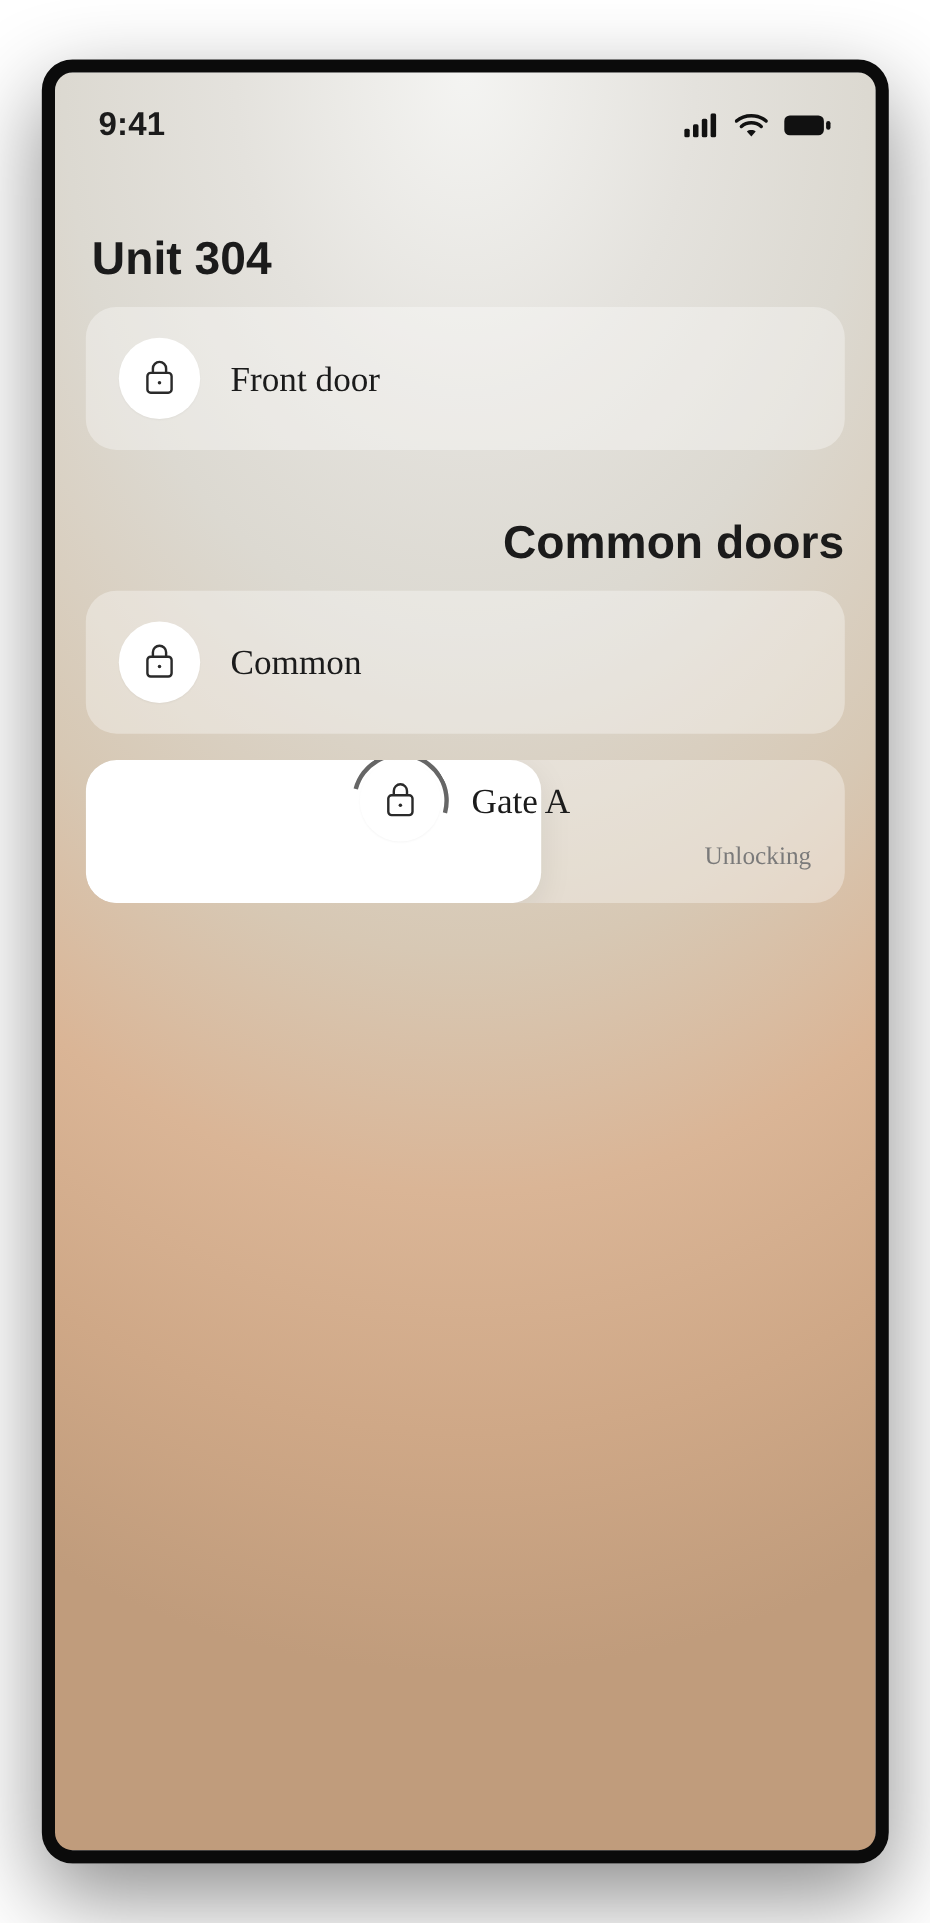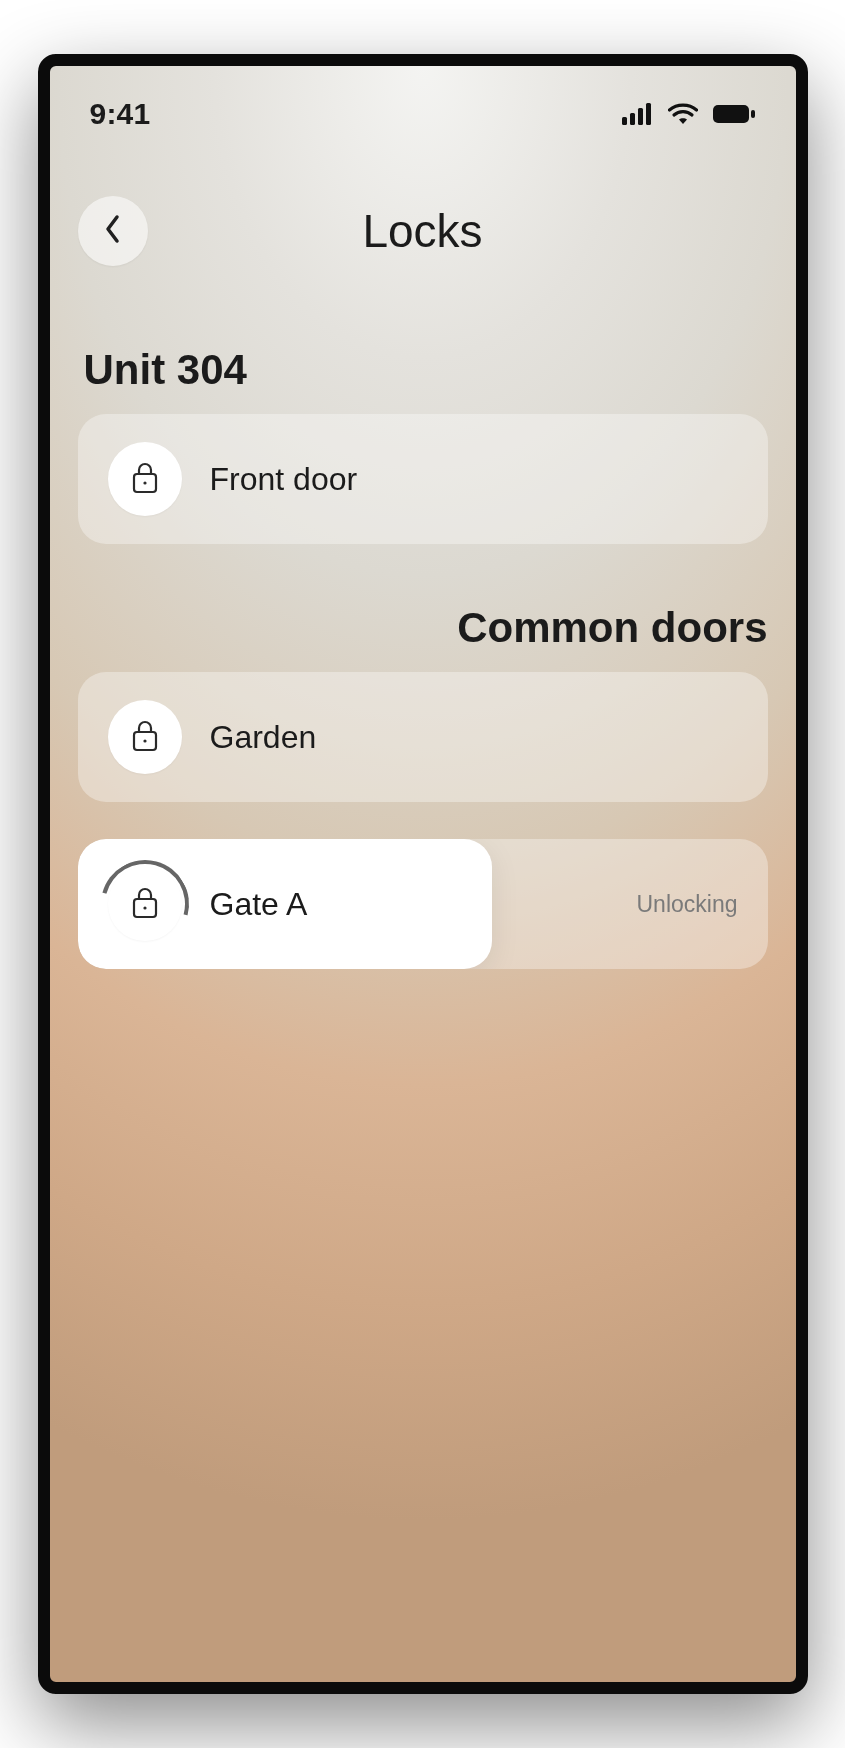--- a/index.html
+++ b/index.html
@@ -18,21 +18,21 @@
     background: #ffffff;
   }
 
   
   .phone {
     position: absolute;
     left: 50%; top: 50%;
     transform: translate(-50%, -50%);
     width: 770px;
     height: 1640px;
-    border-radius: 18px;
+    border-radius: 28px;
     background:
       radial-gradient(140% 90% at 50% 0%, #f4f4f2 0%, #e4e2dd 20%, #dcd9d1 35%, #d7c8b4 55%, #dab596 70%, #cfa887 85%, #c09c7c 100%);
     border: 12px solid var(--frame);
     box-shadow: 0 30px 80px rgba(0,0,0,.45);
     overflow: hidden;
   }
 
   
   .status-bar {
     display: flex;
@@ -78,22 +78,23 @@
   
   .lock-card {
     position: relative;
     height: 130px;
     border-radius: 28px;
     background: rgba(255,255,255,.35);
     display: flex;
     align-items: center;
     padding: 0 30px;
     overflow: hidden;
-  }
-  .lock-card + .lock-card { margin-top: 37px; }
+    font-family: Liberation Serif, serif;
+  }
+  .lock-card + .lock-card { margin-top: 24px; flex-direction: column; }
 
   .lock-card .status-text {
     margin-left: auto;
     font-size: 23px;
     color: var(--muted);
     font-weight: 500;
   }
 
   .lock-card .progress-fill {
     position: absolute;
@@ -162,30 +163,20 @@
       </span>
       <span>
         <svg width="44" height="22" viewBox="0 0 44 22">
           <rect x="1" y="2" width="36" height="18" rx="5" fill="#111"></rect>
           <rect x="39" y="7" width="4" height="8" rx="2" fill="#111"></rect>
         </svg>
       </span>
     </div>
   </div>
 
-  <div class="header">
-    <div class="back-btn">
-      <span>
-        <svg width="20" height="32" viewBox="0 0 20 32">
-          <path d="M14 4 L5 16 L14 28" stroke="#202020" stroke-width="3.5" fill="none" stroke-linecap="round" stroke-linejoin="round"></path>
-        </svg>
-      </span>
-    </div>
-    <div class="page-title">Locks</div>
-  </div>
 
   <div class="content">
 
     <div class="section">
       <div class="section-title">Unit 304</div>
 
       <div class="lock-card">
 
         <div class="inner">
           <div class="icon-circle">
@@ -211,21 +202,21 @@
         <div class="inner">
           <div class="icon-circle">
             <span>
               <svg width="28" height="34" viewBox="0 0 28 34">
                 <rect x="3" y="14" width="22" height="18" rx="3" stroke="#2a2a2a" stroke-width="2.2" fill="none"></rect>
                 <path d="M8 14 V10 a6 6 0 0 1 12 0 V14" stroke="#2a2a2a" stroke-width="2.2" fill="none"></path>
                 <circle cx="14" cy="23" r="1.6" fill="#2a2a2a"></circle>
               </svg>
             </span>
           </div>
-          <span class="lock-label">Garden</span>
+          <span class="lock-label">Common</span>
         </div>
 
       </div>
 
       <div class="lock-card">
         <div class="progress-fill" style="width:60%"></div>
         <div class="inner">
           <div class="icon-circle loading">
             <span>
               <svg width="28" height="34" viewBox="0 0 28 34">

